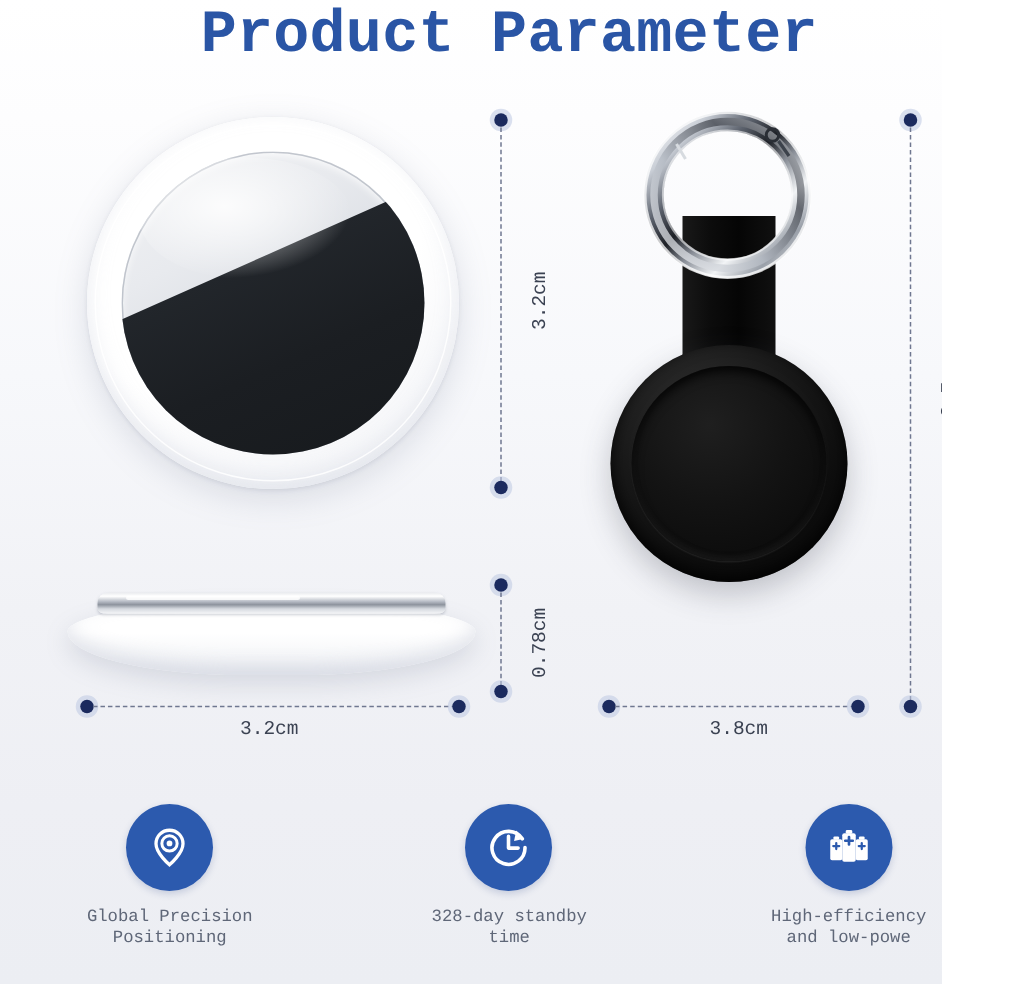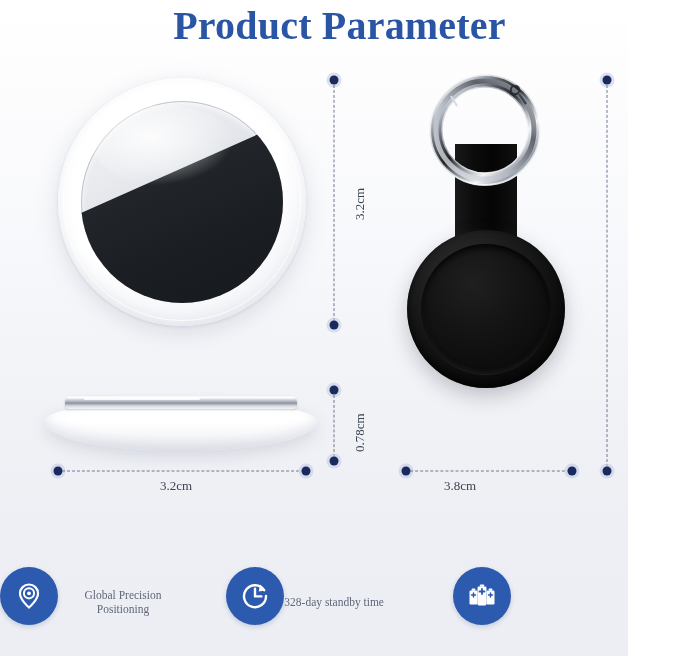--- a/index.html
+++ b/index.html
@@ -5,21 +5,21 @@
   html, body {
     margin: 0;
     padding: 0;
     background: #ffffff;
   }
   #page {
     position: relative;
     width: 628px;
     height: 656px;
     overflow: hidden;
-    font-family: Liberation Serif, serif;
+    font-family: Liberation Mono, monospace;
     background: linear-gradient(180deg,
         #ffffff 0%,
         #fdfdfe 12%,
         #f7f8fb 38%,
         #f1f2f6 62%,
         #eeeff4 82%,
         #eceef3 100%);
   }
 
   
@@ -231,20 +231,21 @@
     position: absolute;
     left: 0;
     top: 536px;
     width: 679px;
     height: 120px;
     display: flex;
   }
   .feature {
     flex: 1 1 0;
     display: flex;
+    flex-direction: column;
     align-items: center;
   }
   .feature-icon {
     width: 58px;
     height: 58px;
     border-radius: 50%;
     background: #2c5aae;
     display: flex;
     align-items: center;
     justify-content: center;
@@ -328,21 +329,21 @@
   <div class="dim-label abs" style="left:160px; top:478px;">3.2cm</div>
 
   <div class="dot abs" style="left:607px; top:80px;"></div>
   <div class="vline abs" style="left:607px; top:85px; height:382px;"></div>
   <div class="dot abs" style="left:607px; top:471px;"></div>
   <div class="dim-label vert abs" style="left:625px; top:278px;">8.7cm</div>
 
   <div class="dot abs" style="left:406px; top:471px;"></div>
   <div class="hline abs" style="left:410px; top:471px; width:160px;"></div>
   <div class="dot abs" style="left:572px; top:471px;"></div>
-  <div class="dim-label abs" style="left:444px; top:478px;">3.8cm</div>
+  <div class="dim-label abs" style="left:473px; top:478px;">3.8cm</div>
 
   <div id="features">
 
     <div class="feature">
       <div class="feature-icon">
         <svg width="34" height="34" viewBox="0 0 34 34">
           <path d="M17 5.5c-5 0-9 4-9 9 0 6.4 9 14 9 14s9-7.6 9-14c0-5-4-9-9-9z" fill="none" stroke="#ffffff" stroke-width="2.2"></path>
           <circle cx="17" cy="14.3" r="5.1" fill="none" stroke="#ffffff" stroke-width="2"></circle>
           <circle cx="17" cy="14.3" r="1.9" fill="#ffffff"></circle>
         </svg>
@@ -369,16 +370,17 @@
           <rect x="6.6" y="9.6" width="3.8" height="2.2" rx="0.8" fill="#ffffff"></rect>
           <path d="M8.5 14v4M6.5 16h4" stroke="#2c5aae" stroke-width="1.5" stroke-linecap="round"></path>
           <rect x="21.5" y="11.5" width="8" height="14" rx="1.2" fill="#ffffff"></rect>
           <rect x="23.6" y="9.6" width="3.8" height="2.2" rx="0.8" fill="#ffffff"></rect>
           <path d="M25.5 14v4M23.5 16h4" stroke="#2c5aae" stroke-width="1.5" stroke-linecap="round"></path>
           <rect x="12.5" y="7.5" width="9" height="19" rx="1.4" fill="#ffffff"></rect>
           <rect x="14.8" y="5.4" width="4.4" height="2.4" rx="0.9" fill="#ffffff"></rect>
           <path d="M17 10v5M14.5 12.5h5" stroke="#2c5aae" stroke-width="1.8" stroke-linecap="round"></path>
         </svg>
       </div>
+      <div class="feature-label">High-efficiency and low-powe</div>
     </div>
 
   </div>
 </div>
 
 </body></html>

